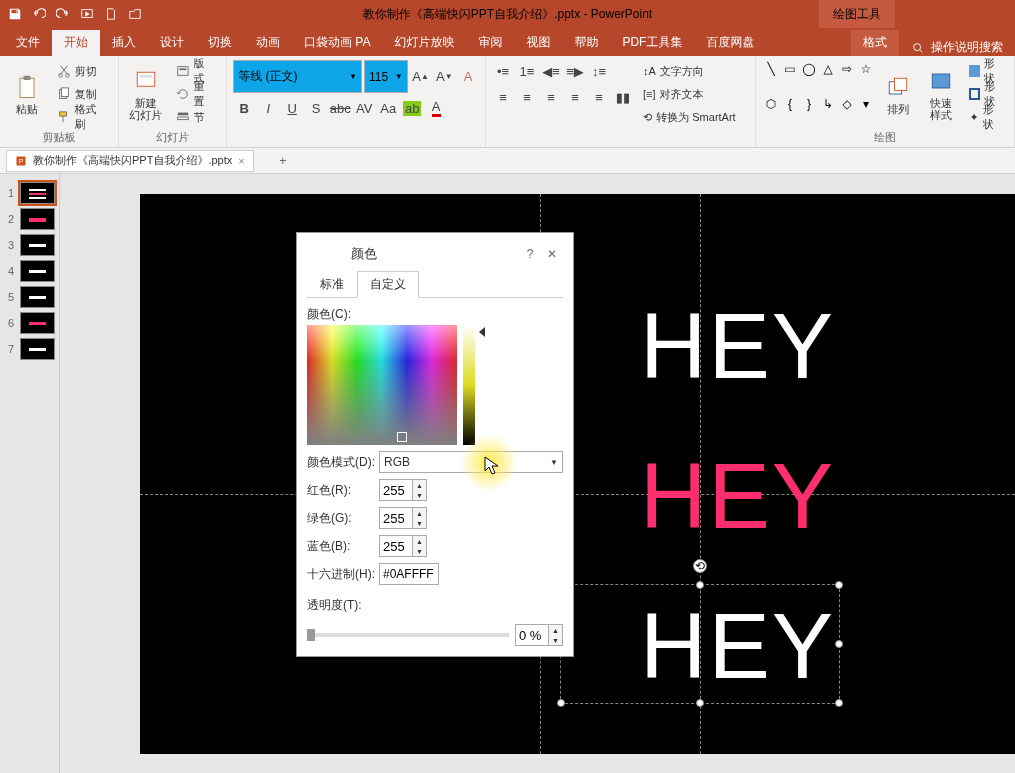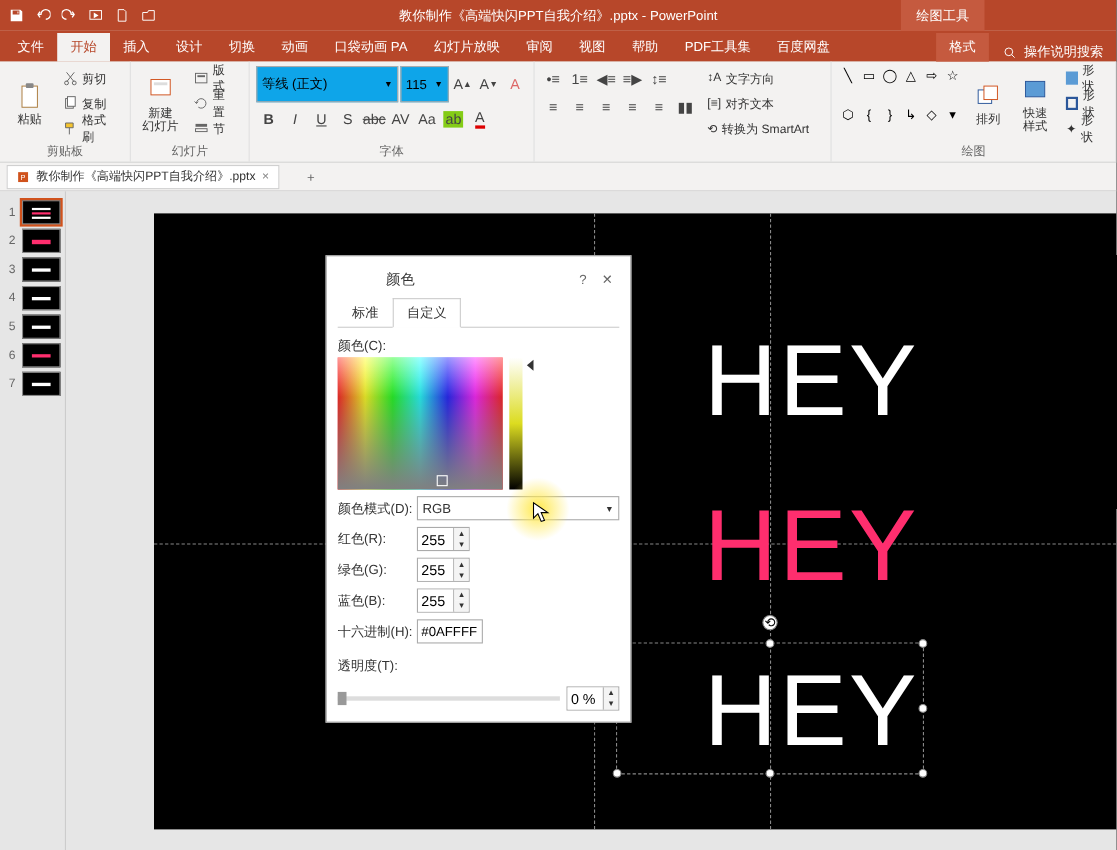--- a/index.html
+++ b/index.html
@@ -1,19 +1,19 @@
 <!DOCTYPE html>
 <html><head>
 <meta charset="utf-8">
 <style>
 * { margin:0; padding:0; box-sizing:border-box; font-family:"Microsoft YaHei","Segoe UI",sans-serif; }
 body { width:1015px; height:773px; overflow:hidden; background:#e6e6e6; position:relative; font-size:12px; }
 
 
-.title-bar { height:28px; background:#b7472a; display:flex; align-items:center; color:#ffffff; position:relative; }
+.title-bar { height:28px; background:#b7472a; display:flex; align-items:center; color:#000000; position:relative; }
 .title-bar .qat { display:flex; gap:2px; padding:0 4px; }
 .title-bar .qat-btn { width:22px; height:22px; display:flex; align-items:center; justify-content:center; border-radius:2px; cursor:pointer; }
 .title-bar .doc-title { position:absolute; left:50%; transform:translateX(-50%); font-size:12px; white-space:nowrap; }
 .title-bar .drawing-tools { position:absolute; right:120px; top:0; height:28px; background:#c55a3f; padding:0 14px; display:flex; align-items:center; font-size:12px; }
 
 
 .tabs-bar { height:28px; background:#b7472a; display:flex; align-items:flex-end; color:#fff; padding-left:4px; }
 .tab { padding:4px 12px 5px; font-size:12px; cursor:pointer; }
 .tab.format { margin-left:auto; background:#c55a3f; }
 .tab.active { background:#f3f2f1; color:#b7472a; }
@@ -274,21 +274,20 @@
         <div class="fmt-btn">AV</div>
         <div class="fmt-btn">Aa</div>
         <div class="fmt-btn">
             <span style="background:#84cc16;padding:0 2px">ab</span>
           </div>
         <div class="fmt-btn">
             <span style="border-bottom:3px solid #d00">A</span>
           </div>
       </div>
     </div>
-    <div class="group-label">字体</div>
   </div>
 
   <div class="ribbon-group" style="min-width:270px">
     <div class="group-body">
       <div style="display:flex;flex-direction:column;gap:4px">
         <div class="font-row">
           <div class="fmt-btn">•≡</div>
           <div class="fmt-btn">1≡</div>
           <div class="fmt-btn">◀≡</div>
           <div class="fmt-btn">≡▶</div>

